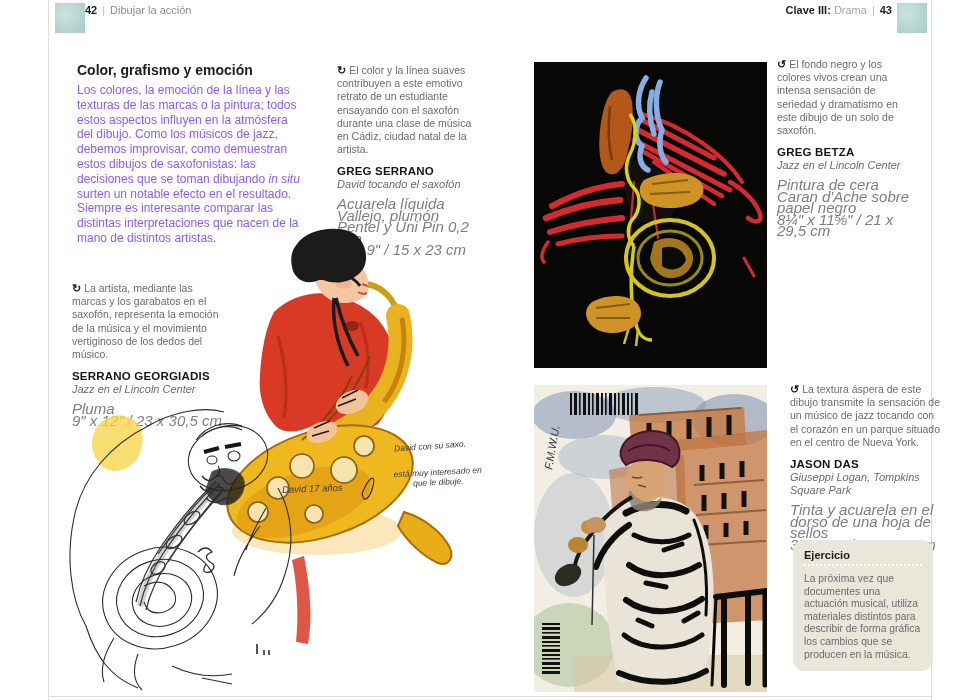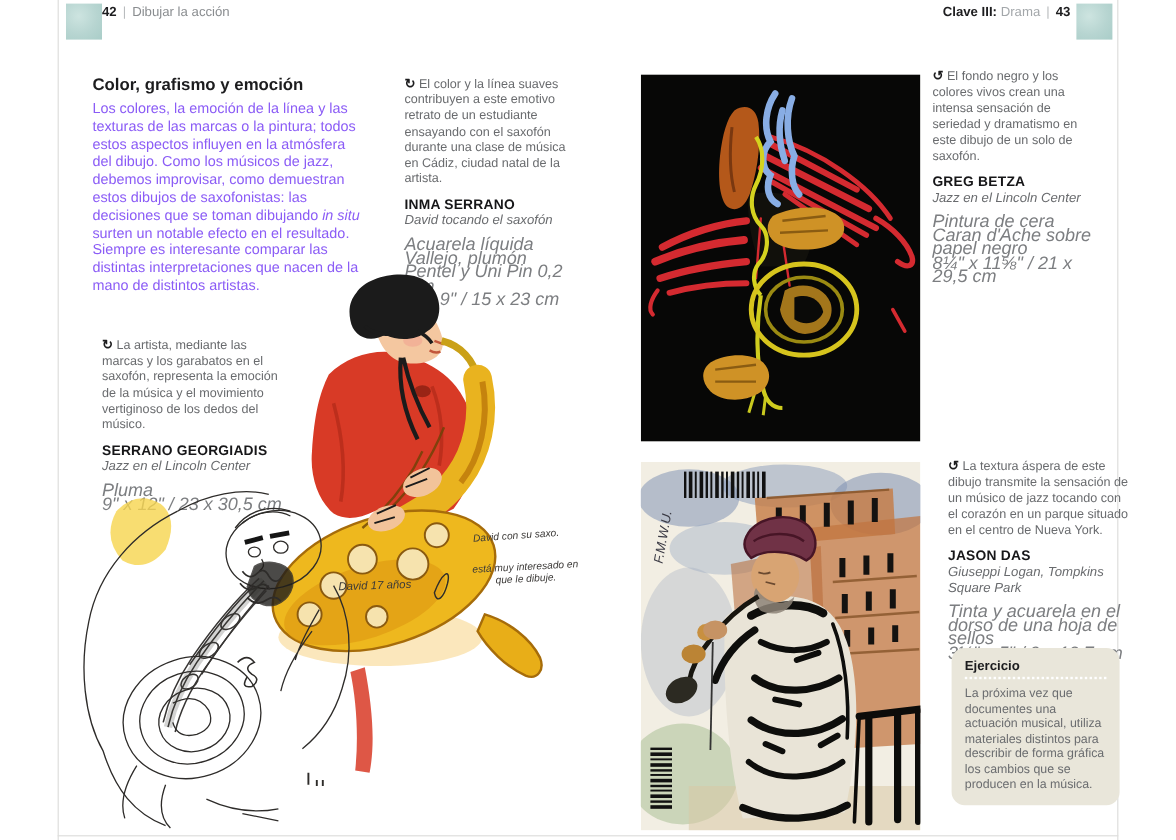--- a/index.html
+++ b/index.html
@@ -27,21 +27,21 @@
 
   .caption{position:absolute;}
   .caption .cap-text{margin:0;font-size:10.5px;line-height:13.2px;color:#696b6e;}
   .caption .marker{font-weight:bold;color:#1c1c1e;font-size:11px;}
   .caption h3{margin:9px 0 1px 0;font-size:11.5px;font-weight:bold;color:#161618;letter-spacing:.2px;}
   .caption .cap-title{margin:0;font-size:11px;font-style:italic;color:#696b6e;line-height:13px;}
   .caption .cap-media{margin:7px 0 0 0;font-size:15px;font-style:italic;line-height:11.5px;color:#7c7e81;}
   .caption .cap-size{display:block;}
 
   #cap-inma{left:337px;top:64px;width:143px;}
-  #cap-despina{left:85px;top:282px;width:152px;}
+  #cap-despina{left:72px;top:282px;width:152px;}
   #cap-greg{left:777px;top:58px;width:140px;}
   #cap-jason{left:790px;top:383px;width:153px;}
 
   #exercise{position:absolute;left:793px;top:540px;width:140px;box-sizing:border-box;
     background:#e9e6da;border-radius:11px;padding:9px 11px 10px 11px;}
   #exercise h4{margin:0 0 3px 0;font-size:11px;font-weight:bold;color:#1c1c1e;}
   #exercise .dots{height:0;border-bottom:2px dotted #ffffff;margin-bottom:7px;}
   #exercise p{margin:0;font-size:10.3px;line-height:12.6px;color:#6a6c6f;}
 
   .artwork{position:absolute;}
@@ -75,21 +75,21 @@
     <span class="light">Drama</span><span class="sep">|</span><span class="pgnum">43</span>
   </div>
 
   <div id="intro">
     <h2>Color, grafismo y emoción</h2>
     <p><span>Los colores, la emoción de la línea y las texturas de las marcas o la pintura; todos estos aspectos influyen en la atmósfera del dibujo. Como los músicos de jazz, debemos improvisar, como demuestran estos dibujos de saxofonistas: las decisiones que se toman dibujando </span><i>in situ</i><span> surten un notable efecto en el resultado. Siempre es interesante comparar las distintas interpretaciones que nacen de la mano de distintos artistas.</span></p>
   </div>
 
   <div id="cap-inma" class="caption">
     <p class="cap-text"><span class="marker">↻</span> <span>El color y la línea suaves contribuyen a este emotivo retrato de un estudiante ensayando con el saxofón durante una clase de música en Cádiz, ciudad natal de la artista.</span></p>
-    <h3>INMA SERRANO</h3>
+    <h3>GREG SERRANO</h3>
     <p class="cap-title">David tocando el saxofón</p>
     <p class="cap-media"><span>Acuarela líquida Vallejo, plumón Pentel y Uni Pin 0,2 mm</span><span class="cap-size">6" x 9" / 15 x 23 cm</span></p>
   </div>
 
   <div id="cap-despina" class="caption">
     <p class="cap-text"><span class="marker">↻</span> <span>La artista, mediante las marcas y los garabatos en el saxofón, representa la emoción de la música y el movimiento vertiginoso de los dedos del músico.</span></p>
     <h3>SERRANO GEORGIADIS</h3>
     <p class="cap-title">Jazz en el Lincoln Center</p>
     <p class="cap-media"><span>Pluma</span><span class="cap-size">9" x 12" / 23 x 30,5 cm</span></p>
   </div>

